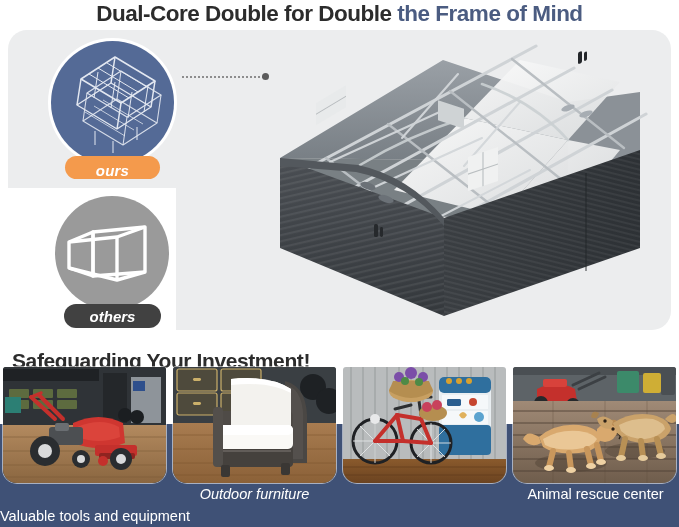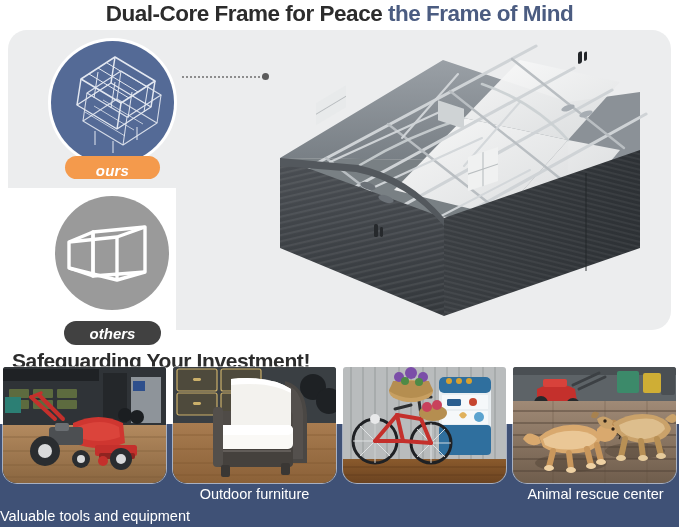--- a/index.html
+++ b/index.html
@@ -30,21 +30,21 @@
   .ours-wire{position:absolute;left:0;top:0;width:123px;height:123px;}
   .badge{position:absolute;display:flex;align-items:center;justify-content:center;
          color:#ffffff;font-weight:bold;font-style:italic;}
   .badge-ours{left:65px;top:156px;width:95px;height:23px;border-radius:12px;
               background:#f49a4c;font-size:15px;letter-spacing:0.2px;align-items:flex-end;}
 
   
   .others-circle{position:absolute;left:55px;top:196px;width:114px;height:114px;
                  border-radius:50%;background:#9a9a9a;}
   .others-wire{position:absolute;left:0;top:0;width:114px;height:114px;}
-  .badge-others{left:64px;top:321px;width:97px;height:24px;border-radius:12px;
+  .badge-others{left:64px;top:304px;width:97px;height:24px;border-radius:12px;
                 background:#414141;font-size:15px;}
 
   
   .connector{position:absolute;left:182px;top:75px;width:90px;height:3px;}
   .connector .line{position:absolute;left:0;top:1px;width:82px;height:0;
                    border-top:2px dotted #8d8d8d;}
   .connector .dot{position:absolute;left:80px;top:-2px;width:7px;height:7px;
                   border-radius:50%;background:#5c5c5c;}
 
   
@@ -60,30 +60,30 @@
   .band{position:absolute;left:0;top:424px;width:679px;height:103px;background:#3f5176;}
   .photos{position:absolute;left:0;top:367px;width:679px;height:116px;}
   .photo{position:absolute;top:0;width:163px;height:116px;
          border-radius:3px 3px 14px 14px;overflow:hidden;
          box-shadow:0 0 0 1px rgba(255,255,255,0.55);}
   .p0{left:3px;}.p1{left:173px;}.p2{left:343px;}.p3{left:513px;}
   .photo svg{display:block;width:163px;height:116px;}
   .caption{position:absolute;top:486px;height:20px;color:#ffffff;
            font-size:14.5px;white-space:nowrap;}
   .c0{left:0px;width:197px;text-align:left;margin-top:22px;}
-  .c1{left:176px;width:157px;text-align:center;}
+  .c1{left:176px;width:157px;text-align:center;font-style:italic;}
   .c2{left:340px;width:177px;text-align:center;}
   .c3{left:512px;width:167px;text-align:center;}
 </style>
 </head>
 <body>
 
 <div class="stage">
 
-  <div class="headline"><span>Dual-Core Frame for Peace </span><span class="accent">the Frame of Mind</span></div>
+  <div class="headline"><span>Dual-Core Double for Double </span><span class="accent">the Frame of Mind</span></div>
 
   <div class="panel"></div>
   <div class="panel-notch2"></div>
   <div class="panel-notch"></div>
 
   <div class="ours-circle">
     <svg class="ours-wire" viewBox="0 0 123 123">
       <g fill="none" stroke="#e3e8f1" stroke-width="1.5" stroke-linejoin="round">
 
         <path d="M30 38 L64 16 L104 40 L70 62 Z"></path>

